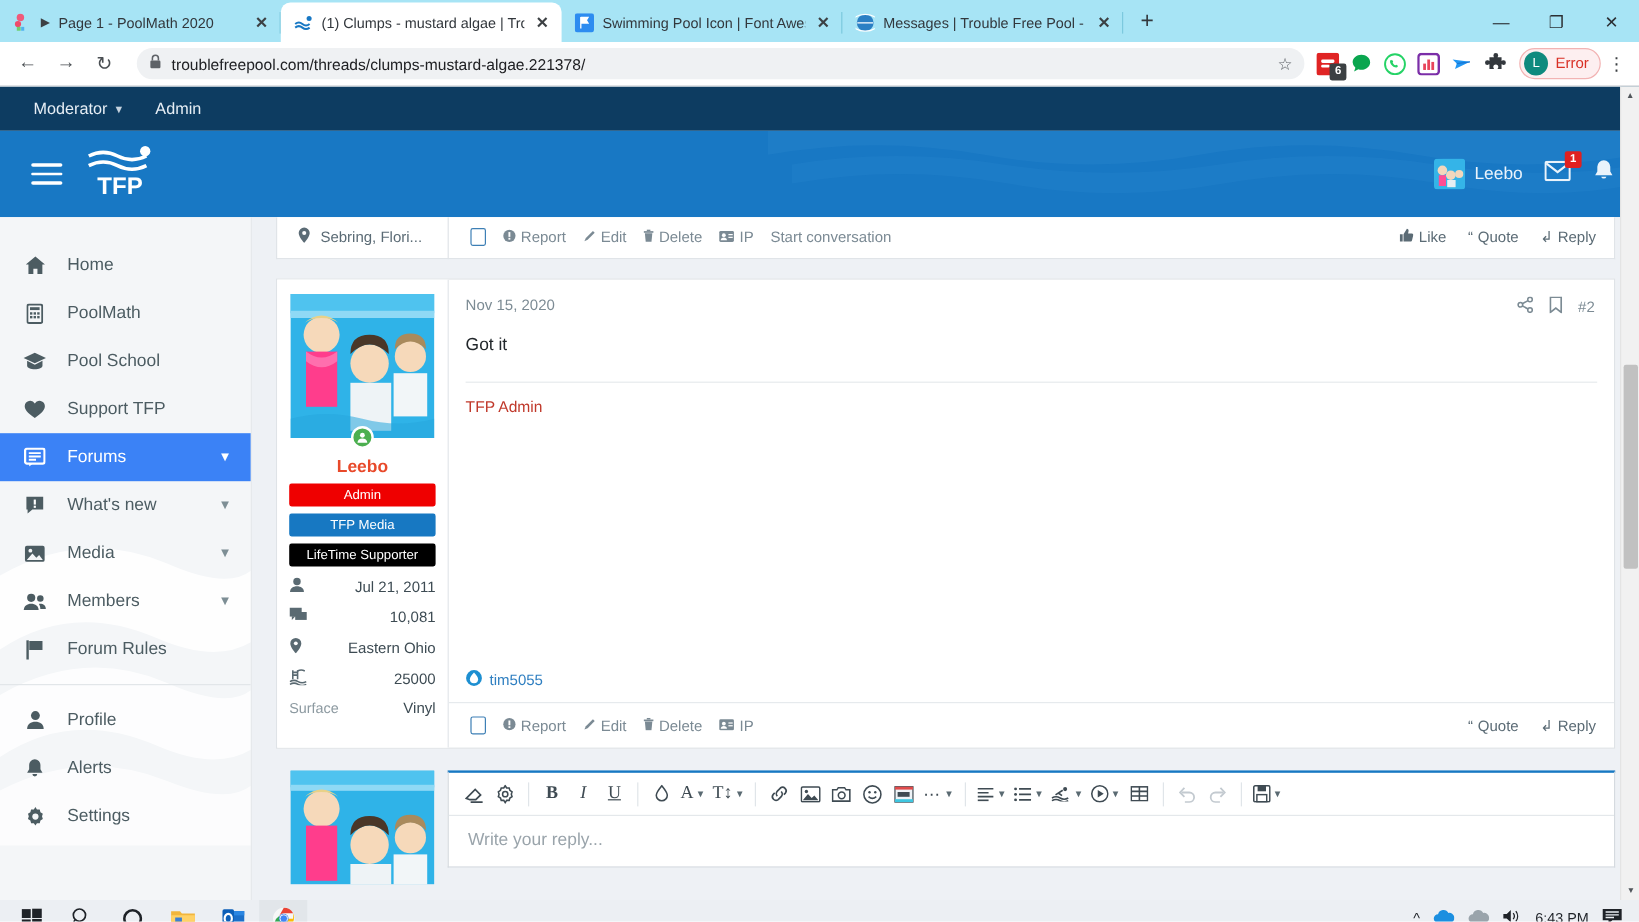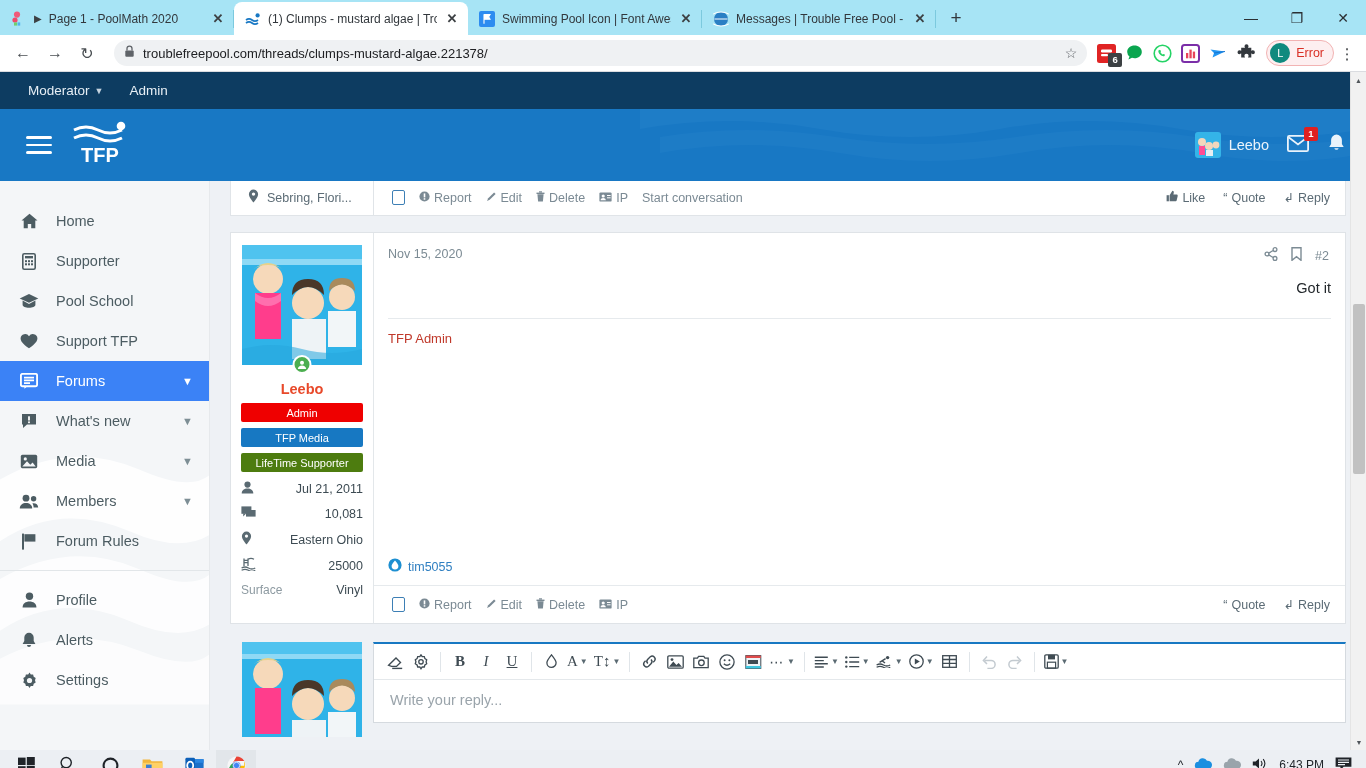--- a/index.html
+++ b/index.html
@@ -177,36 +177,36 @@
     width: 19px; height: 19px; border-radius: 50%; background: #4caf50;
     border: 2px solid #fff; display: flex; align-items: center; justify-content: center;
   }
   .pu-name { margin-top: 16px; color: #e8492a; font-size: 14.5px; font-weight: bold; }
   .pill {
     margin-top: 6px; height: 19px; border-radius: 2px; color: #fff;
     font-size: 11px; display: flex; align-items: center; justify-content: center;
   }
   .pill.admin { background: #ef0000; }
   .pill.expert { background: #1778c2; }
-  .pill.lifetime { background: #4d7c0f; }
+  .pill.lifetime { background: #000000; }
   .pu-stat {
     display: flex; align-items: center; margin-top: 9px;
     font-size: 12.5px; color: #3d4b53;
   }
   .pu-stat .k { width: 28px; text-align: left; color: #5a6a72; flex: 0 0 auto; }
   .pu-stat .klabel { flex: 0 0 auto; color: #8d9aa1; font-size: 12px; }
   .pu-stat .v { margin-left: auto; }
 
   .post-main { flex: 1 1 auto; display: flex; flex-direction: column; }
   .post-head {
     display: flex; align-items: flex-start; padding: 14px 16px 0 14px;
     font-size: 12.5px; color: #7c8b94;
   }
   .post-head .ph-right { margin-left: auto; display: flex; align-items: center; gap: 13px; }
-  .post-body { padding: 16px 14px 0; font-size: 14.5px; color: #22272b; text-align: right; }
+  .post-body { padding: 16px 14px 0; font-size: 14.5px; color: #22272b; }
   .post-sig-rule { margin: 22px 14px 0; border-top: 1px solid #e6eaed; }
   .post-sig { padding: 12px 14px 0; font-size: 13px; color: #c0392b; }
   .post-spacer { flex: 1 1 auto; min-height: 150px; }
   .post-likes {
     padding: 8px 14px 10px; display: flex; align-items: center; gap: 6px;
     font-size: 12.5px; color: #2f7fc1;
   }
   .post-foot {
     border-top: 1px solid #e6eaed; height: 38px; display: flex;
     align-items: center; padding: 0 15px 0 18px;
@@ -478,21 +478,21 @@
                 <g fill="#4c5c62">
                   <rect x="3" y="7.2" width="2" height="2"></rect>
                   <rect x="6" y="7.2" width="2" height="2"></rect>
                   <rect x="9" y="7.2" width="2" height="2"></rect>
                   <rect x="3" y="10.3" width="2" height="2"></rect>
                   <rect x="6" y="10.3" width="2" height="2"></rect>
                   <rect x="9" y="10.3" width="2" height="2"></rect>
                 </g>
               </svg>
             </span>
-          <span class="slabel">Supporter</span>
+          <span class="slabel">PoolMath</span>
         </div>
 
         <div class="snav-item">
           <span class="sicon">
               <svg width="20" height="16" viewBox="0 0 20 16">
                 <path d="M10 1 L19.3 5.4 L10 9.8 L0.7 5.4 Z" fill="#4c5c62"></path>
                 <path d="M3.6 7.6 v4.1 c0 1.8 3 3 6.4 3 s6.4-1.2 6.4-3 V7.6 L10 10.9 Z" fill="#4c5c62"></path>
               </svg>
             </span>
           <span class="slabel">Pool School</span>

